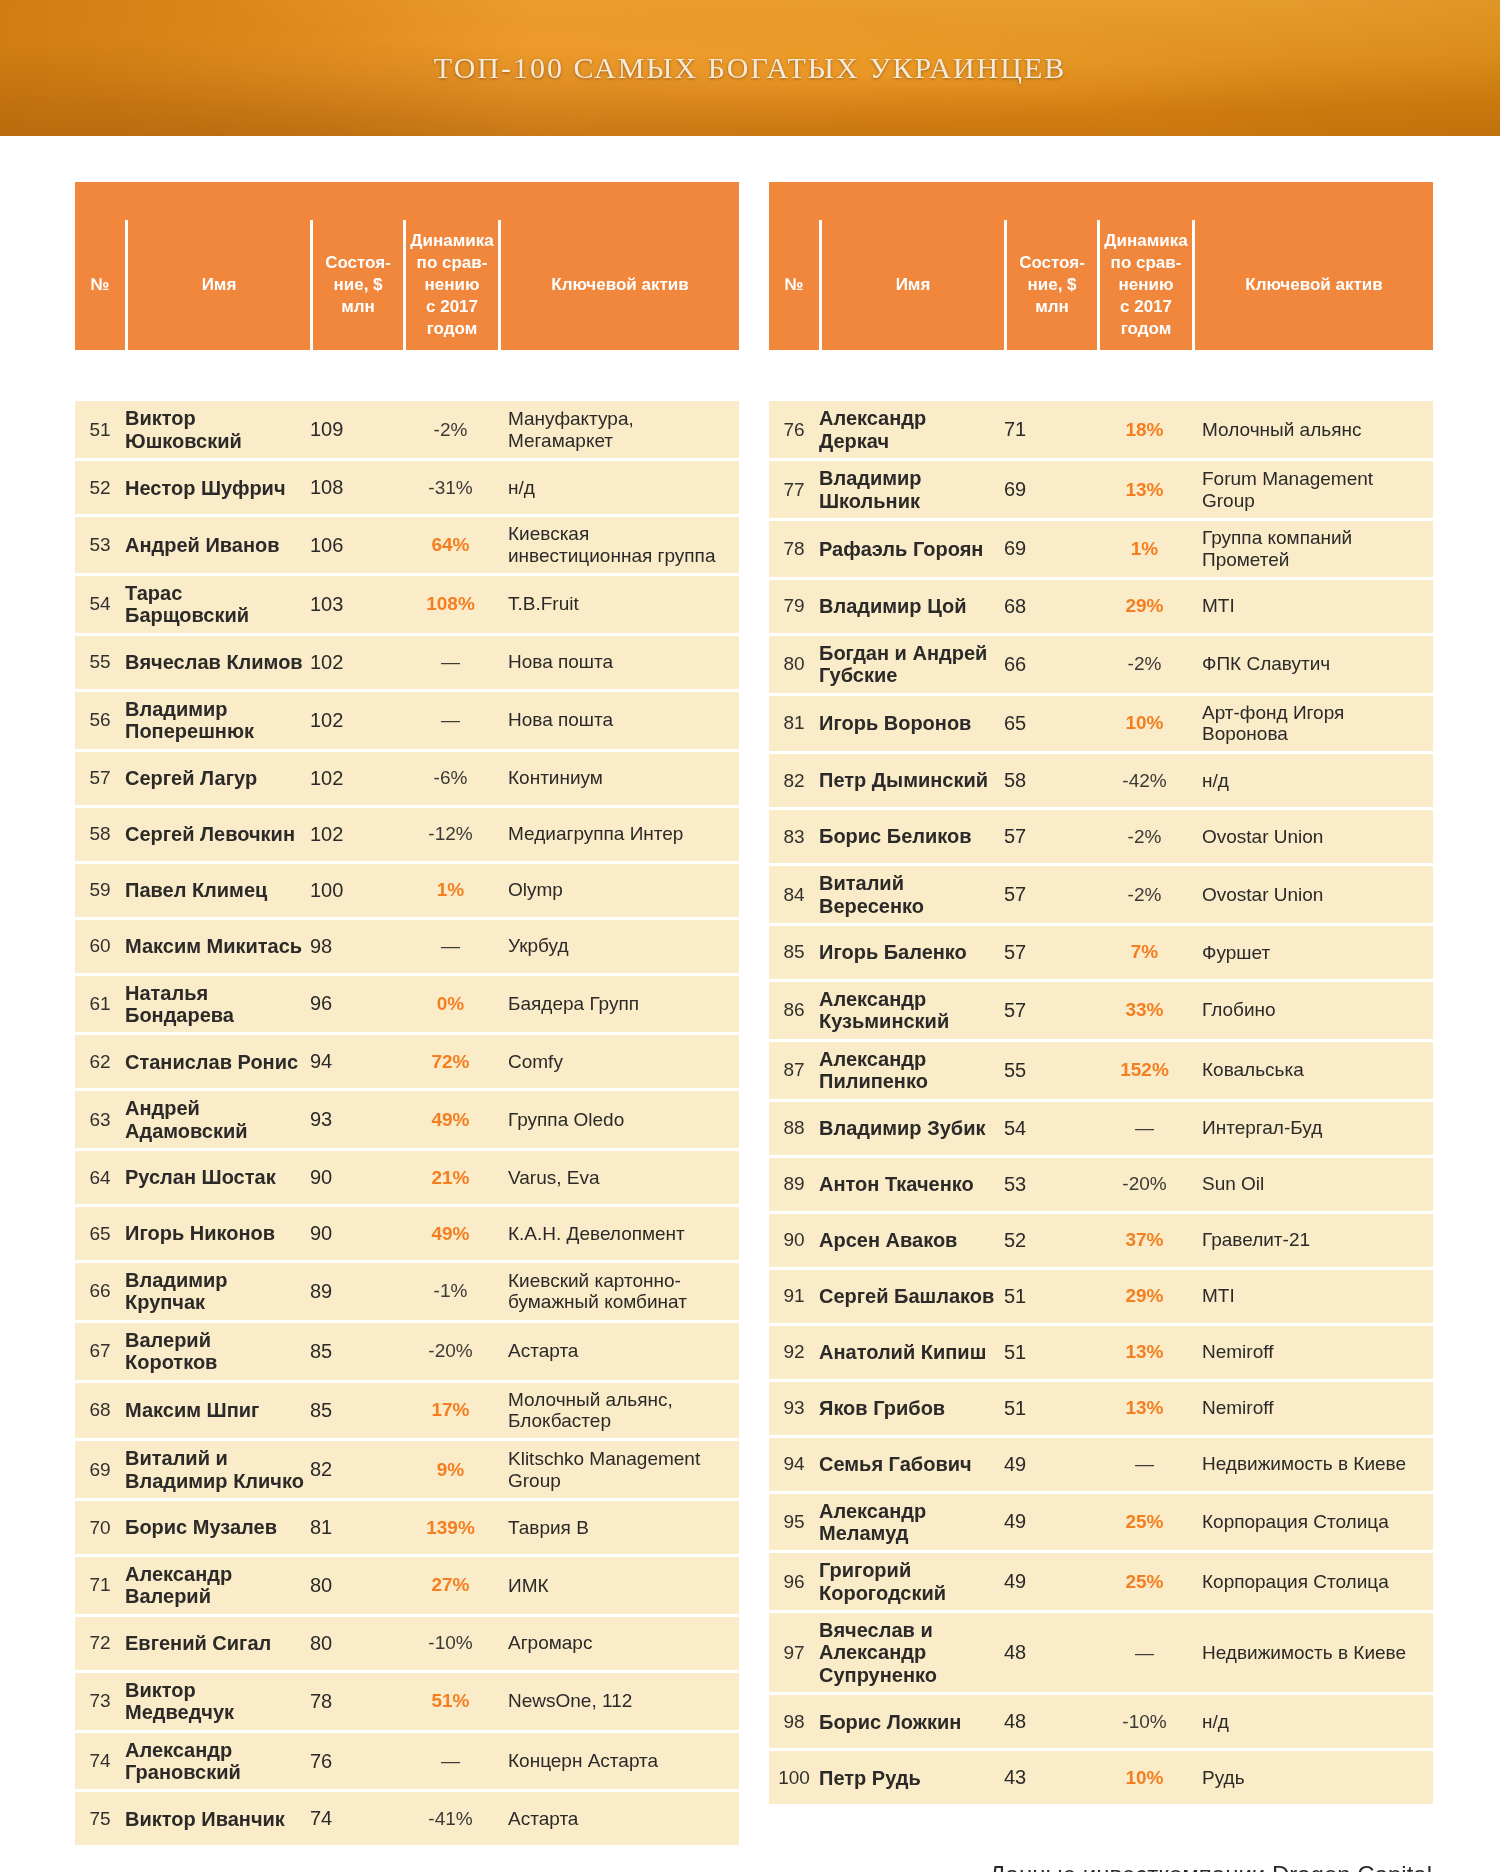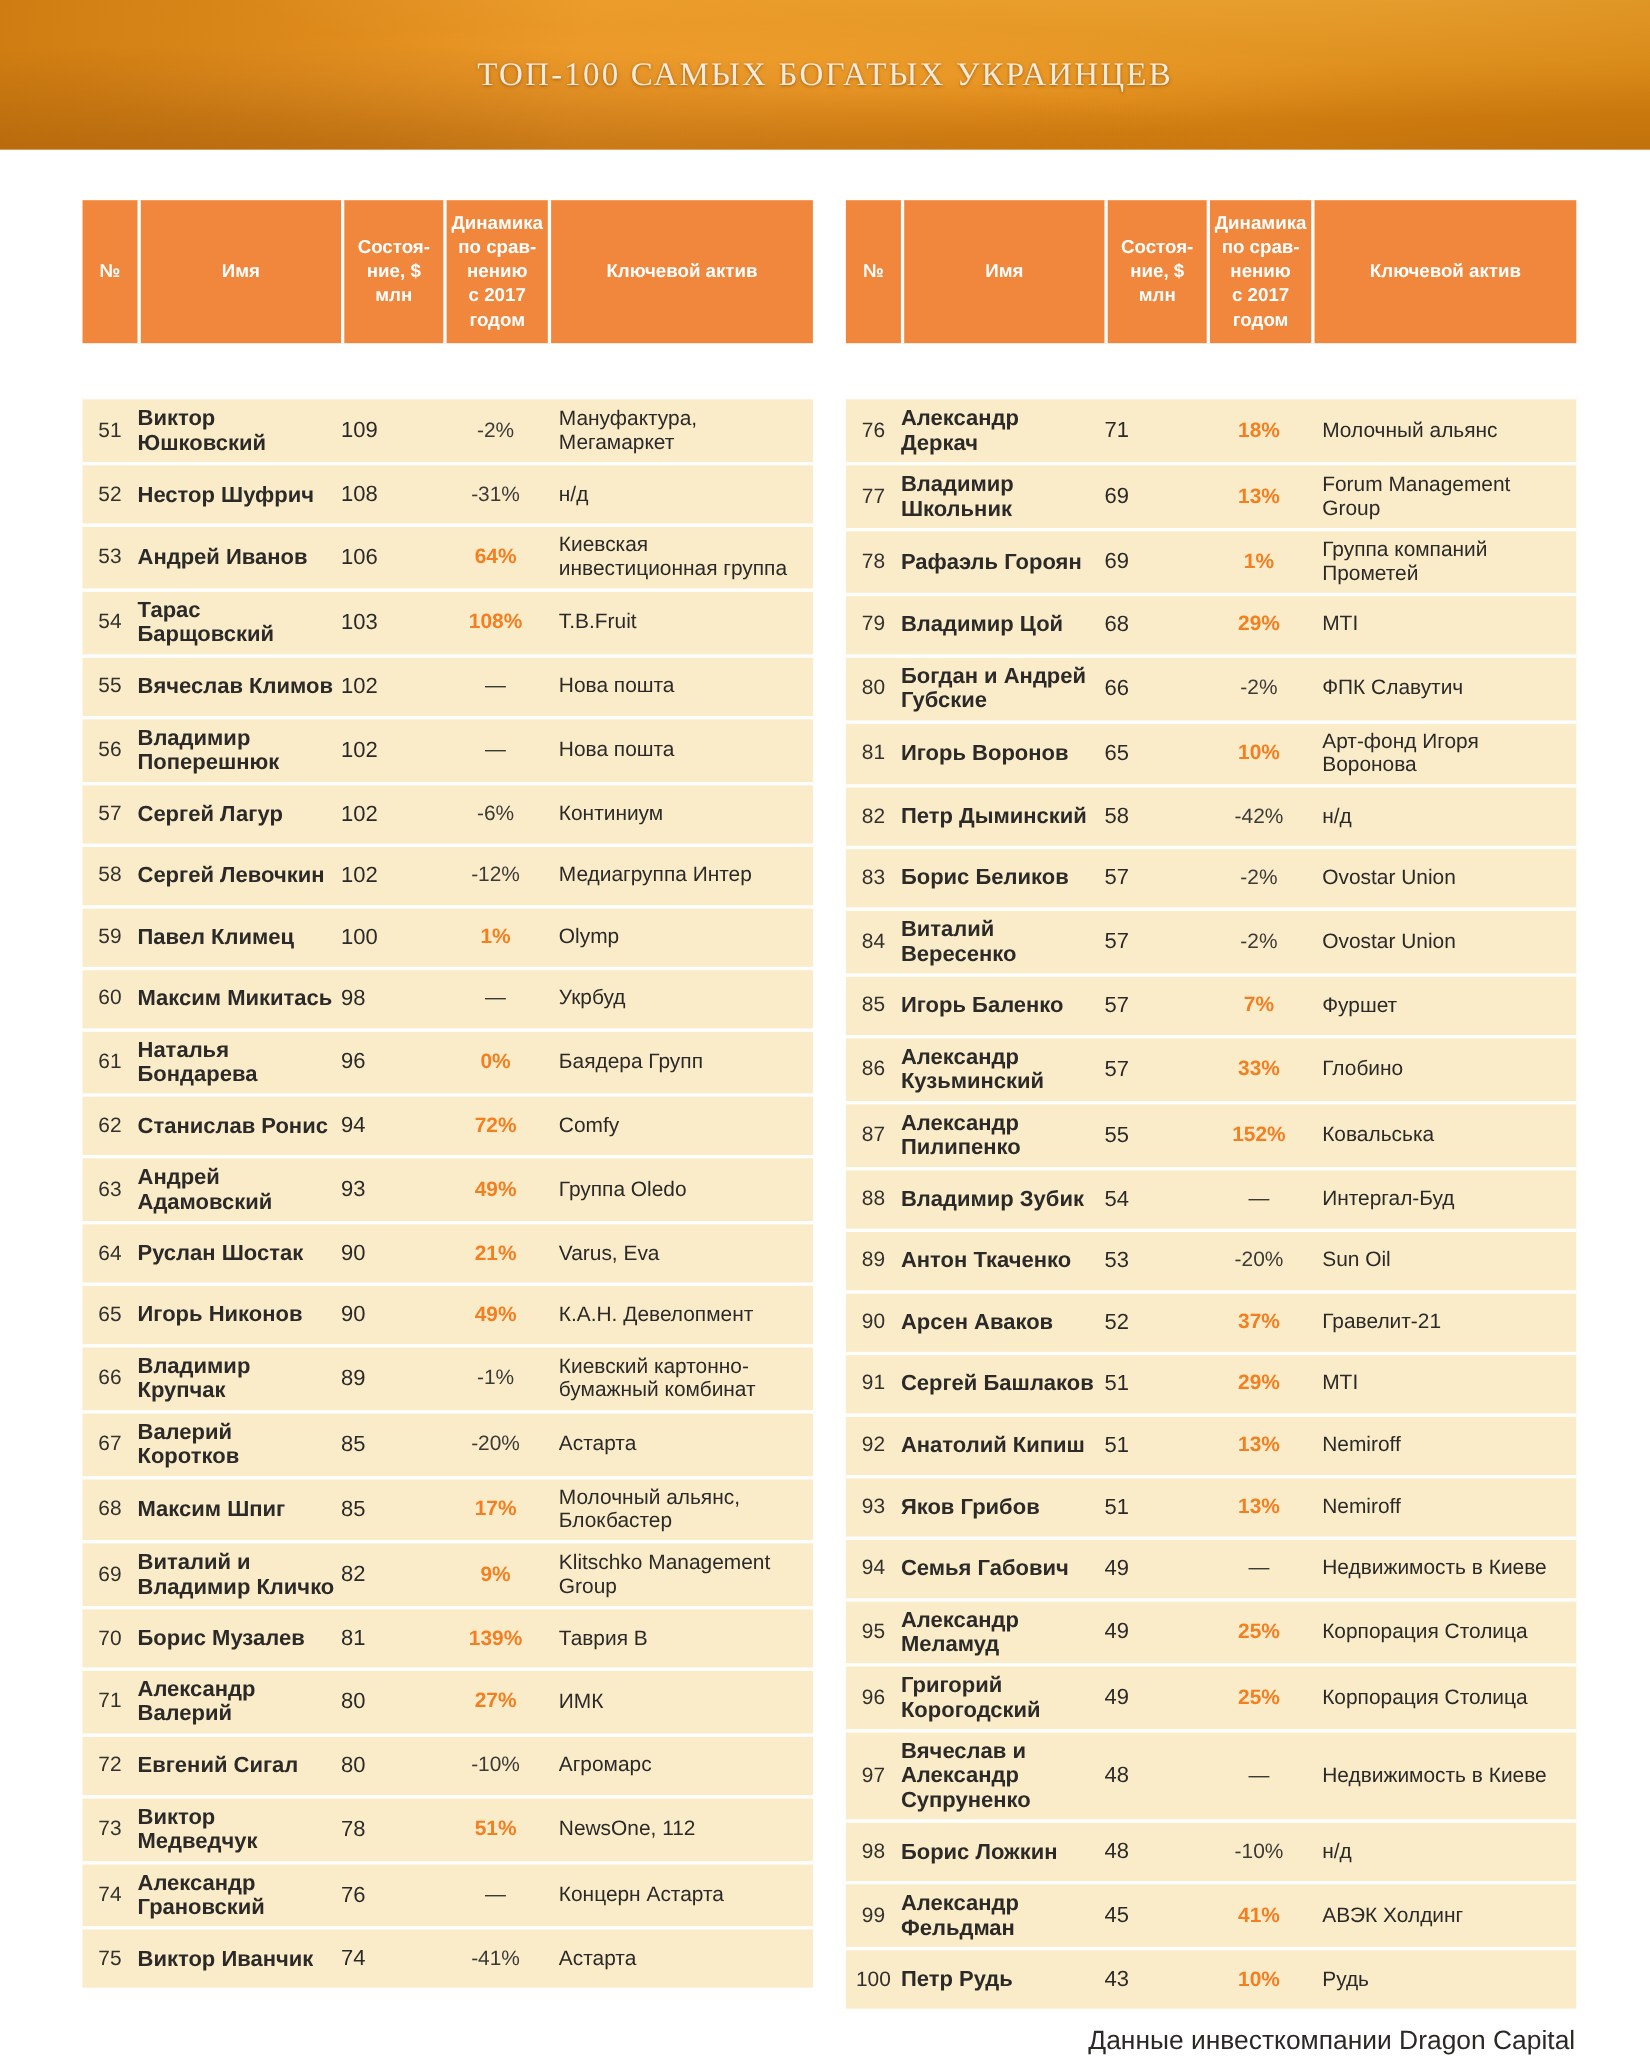--- a/index.html
+++ b/index.html
@@ -37,21 +37,21 @@
   .rich-table{width:664px;flex:0 0 auto;}
   .thead,.tr{
     display:grid;grid-template-columns:50px 185px 93px 95px 1fr;
   }
   .thead{
     background:var(--header-bg);color:#ffffff;min-height:126px;
   }
   .th{
     display:flex;align-items:center;justify-content:center;text-align:center;
     font-weight:bold;font-size:17px;line-height:1.3;padding:10px 5px;
-    white-space:pre-line;border-left:3px solid var(--separator);
+    white-space:pre-line;border-left:3px solid var(--separator);margin-top:38px;
   }
   .th:first-child{border-left:none;}
   .tbody{display:block;margin-top:48px;}
   .tr{
     background:var(--row-bg);border-top:3px solid var(--separator);
     align-items:center;min-height:56px;padding:6px 0;
   }
   .td{font-size:20px;}
   .td-rank{text-align:center;font-size:19px;color:#33312e;}
   .td-name{font-weight:bold;line-height:1.12;padding-right:6px;}
@@ -481,27 +481,20 @@
   </div>
 
   <div class="tr">
     <div class="td td-rank">98</div>
     <div class="td td-name">Борис Ложкин</div>
     <div class="td td-wealth">48</div>
     <div class="td td-change">-10%</div>
     <div class="td td-asset">н/д</div>
   </div>
 
-  <div class="tr">
-    <div class="td td-rank">99</div>
-    <div class="td td-name">Александр Фельдман</div>
-    <div class="td td-wealth">45</div>
-    <div class="td td-change up">41%</div>
-    <div class="td td-asset">АВЭК Холдинг</div>
-  </div>
 
   <div class="tr">
     <div class="td td-rank">100</div>
     <div class="td td-name">Петр Рудь</div>
     <div class="td td-wealth">43</div>
     <div class="td td-change up">10%</div>
     <div class="td td-asset">Рудь</div>
   </div>
 </div>
     </section>

